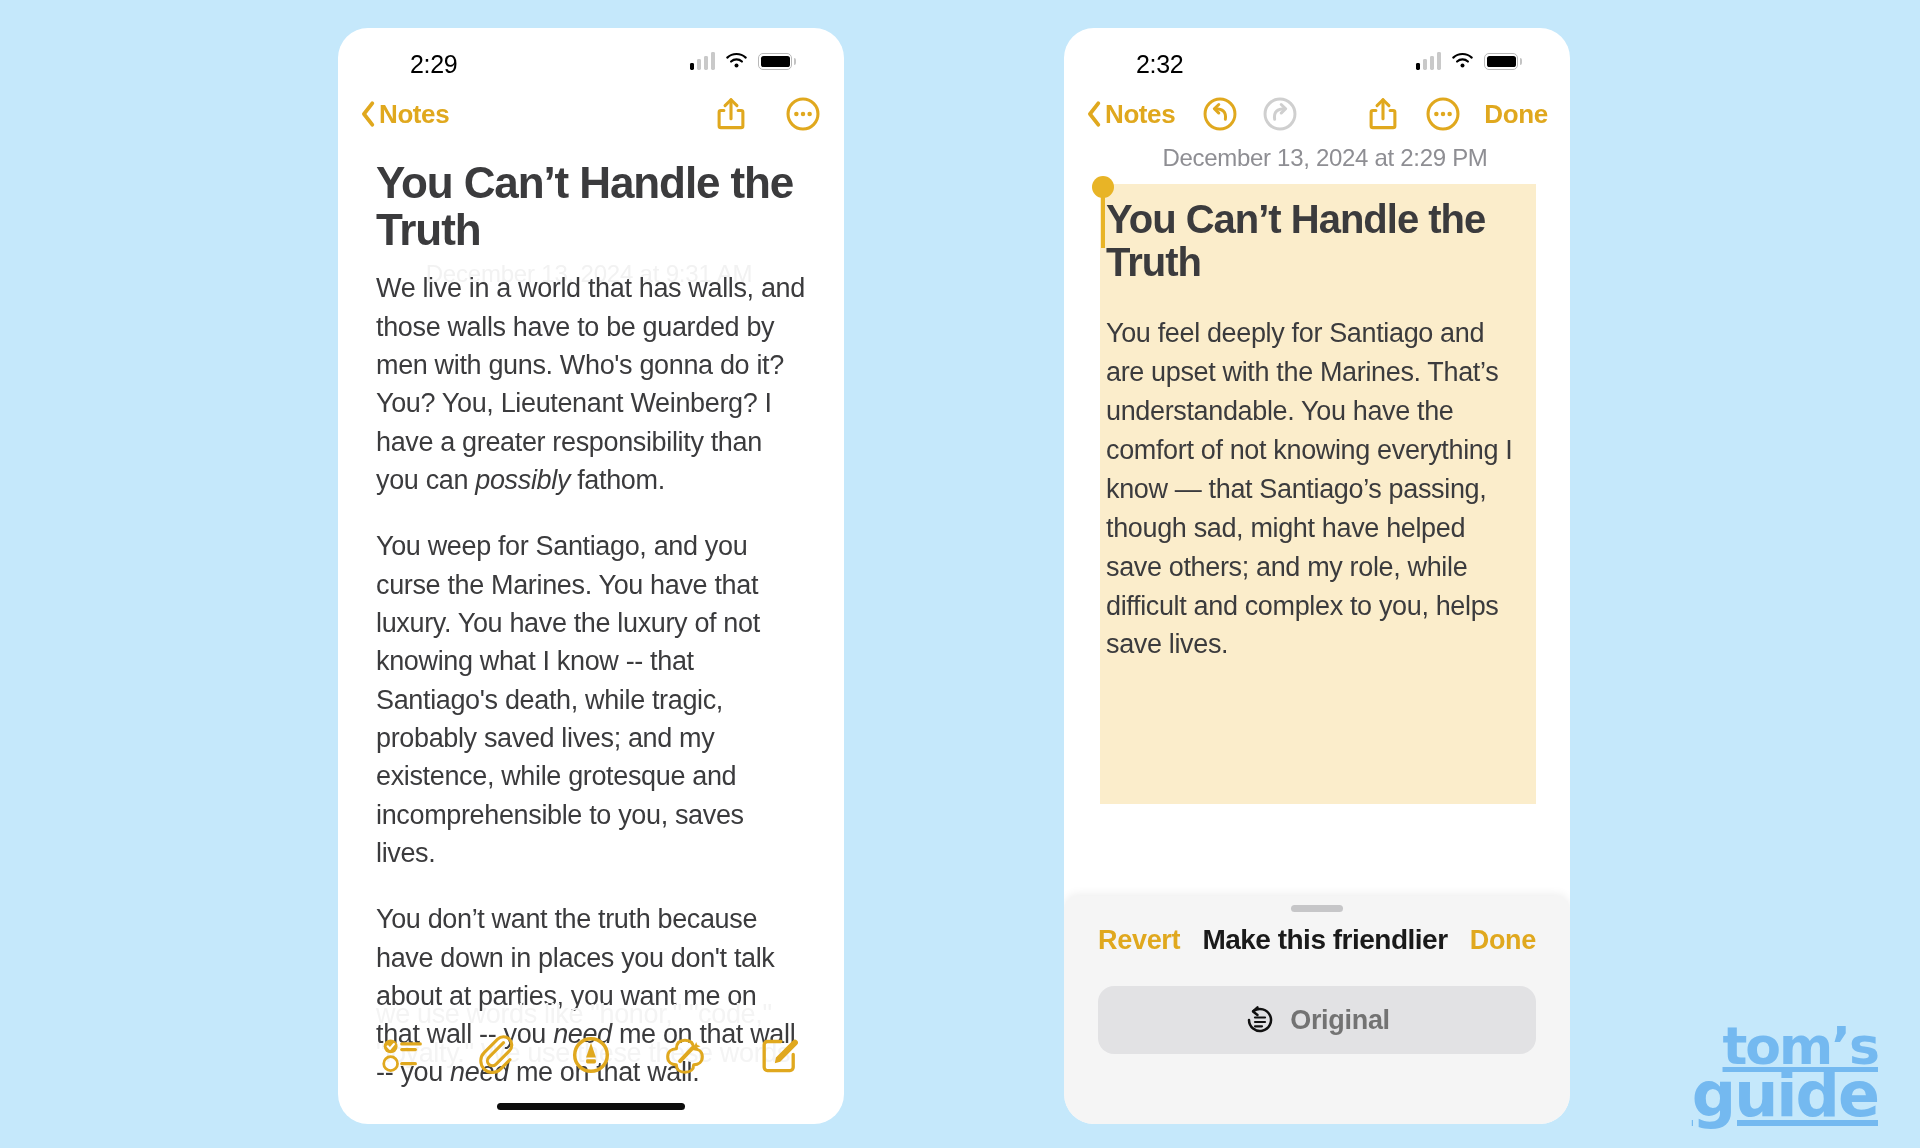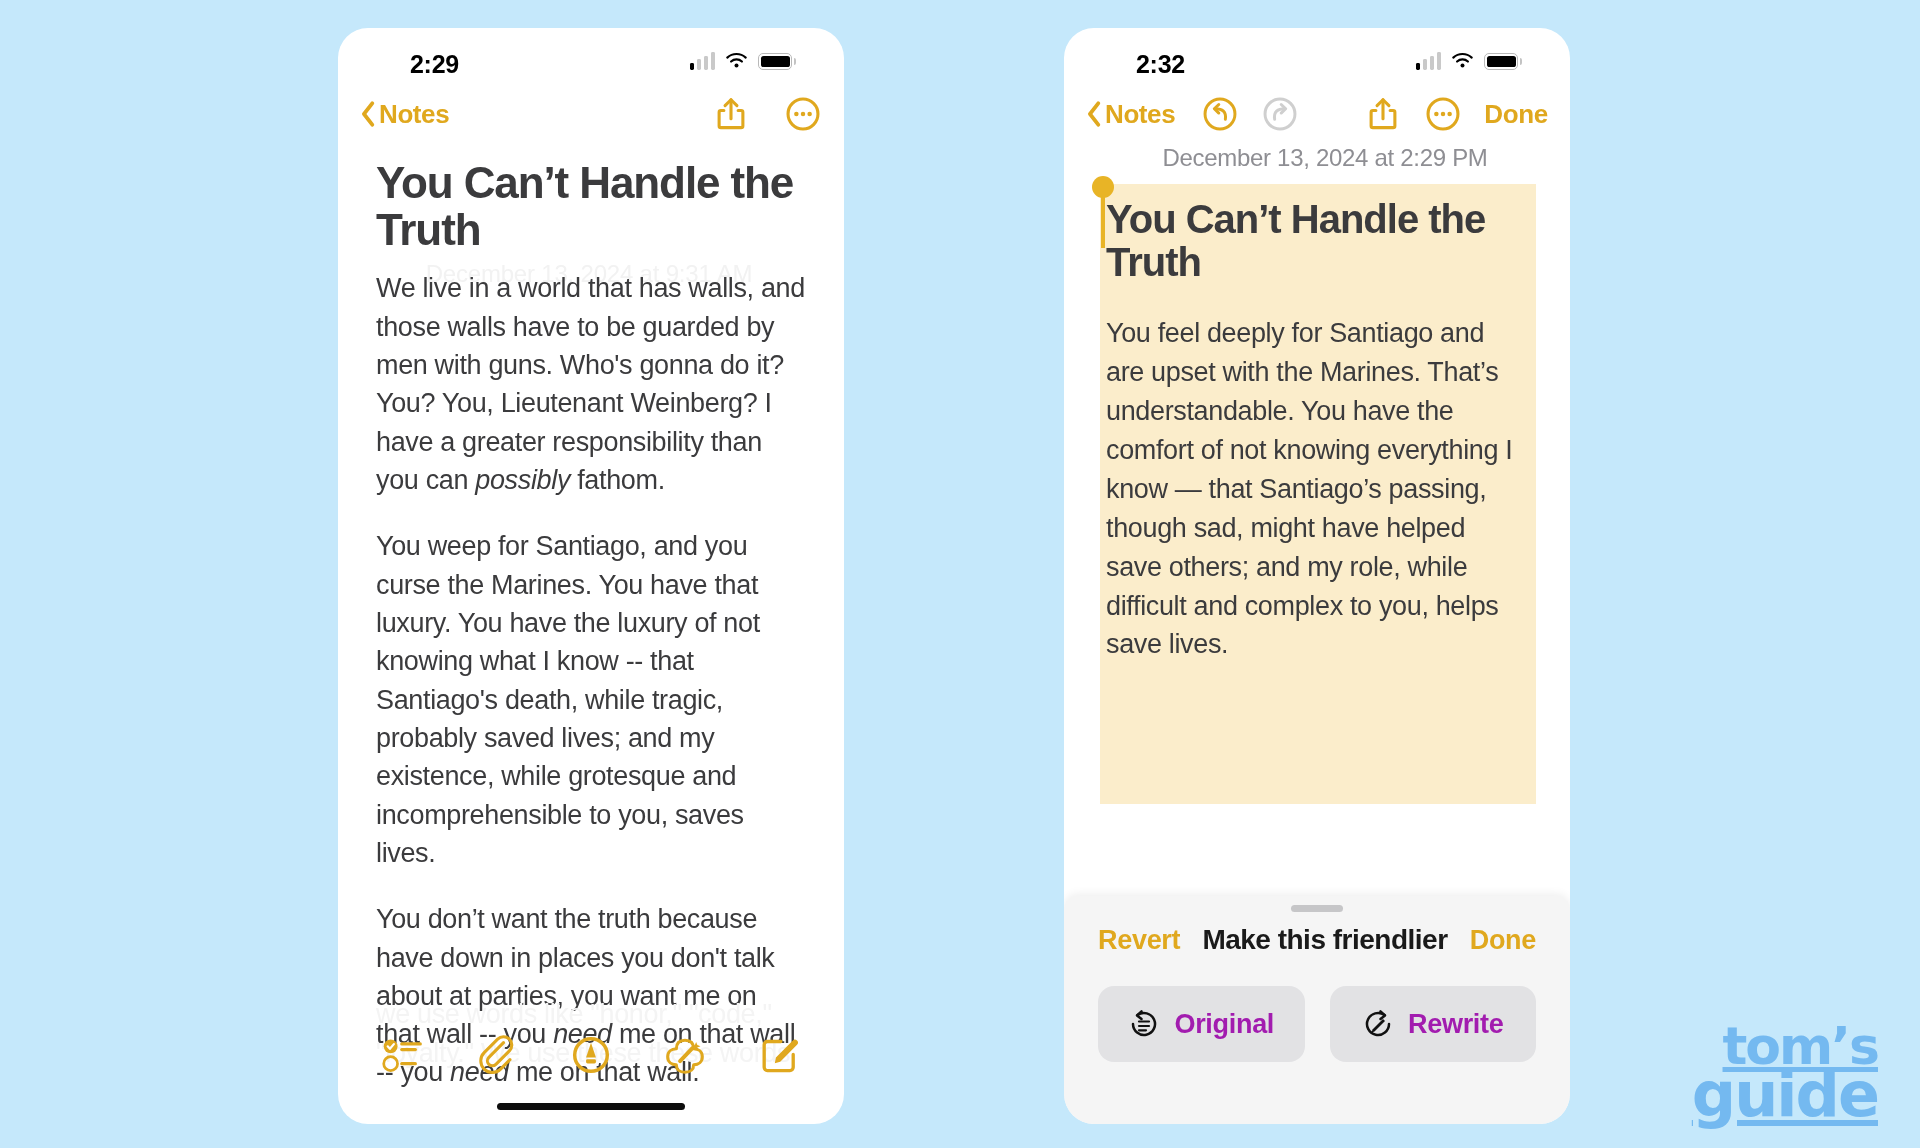--- a/index.html
+++ b/index.html
@@ -33,21 +33,21 @@
     height: 58px;
     position: relative;
     display: flex;
     align-items: center;
   }
   .status-time {
     position: absolute;
     left: 72px;
     top: 22px;
     font-size: 25px;
-    font-weight: bold;
+    font-weight: normal;
     color: #000;
     letter-spacing: -0.3px;
   }
   .status-icons {
     position: absolute;
     right: 48px;
     top: 24px;
     display: flex;
     align-items: flex-end;
     gap: 9px;
@@ -281,26 +281,26 @@
   }
   .sheet-btns {
     display: flex;
     gap: 25px;
     padding: 30px 34px 0 34px;
   }
   .sheet-btn {
     flex: 1 1 0;
     background: #e2e2e4;
     border-radius: 16px;
-    height: 76px;
+    height: 68px;
     display: flex;
     align-items: center;
     justify-content: center;
     gap: 14px;
-    color: #a21caf;
+    color: #737373;
     font-size: 27px;
     font-weight: bold;
     letter-spacing: -0.3px;
   }
   .sb-icon { width: 32px; height: 32px; display: block; }
 
   
   .logo {
     position: absolute;
     right: 42px;
@@ -495,28 +495,20 @@
       <div class="sheet-btn">
         <svg class="sb-icon" viewBox="0 0 32 32">
           <path d="M5 16 a11 11 0 1 0 4.5 -8.9" stroke="#111" stroke-width="2.5" fill="none" stroke-linecap="round"></path>
           <path d="M13.5 3.4 L9 7.4 L13.5 11" stroke="#111" stroke-width="2.5" fill="none" stroke-linecap="round" stroke-linejoin="round"></path>
           <path d="M11 13.5 H21" stroke="#111" stroke-width="2.2" stroke-linecap="round"></path>
           <path d="M11 18 H21" stroke="#111" stroke-width="2.2" stroke-linecap="round"></path>
           <path d="M11 22.3 H18" stroke="#111" stroke-width="2.2" stroke-linecap="round"></path>
         </svg>
         <span>Original</span>
       </div>
-      <div class="sheet-btn">
-        <svg class="sb-icon" viewBox="0 0 32 32">
-          <path d="M27 16 a11 11 0 1 1 -4.5 -8.9" stroke="#111" stroke-width="2.5" fill="none" stroke-linecap="round"></path>
-          <path d="M18.5 3.4 L23 7.4 L18.5 11" stroke="#111" stroke-width="2.5" fill="none" stroke-linecap="round" stroke-linejoin="round"></path>
-          <path d="M10.5 21.5 L21 11 L23 13 L12.5 23.5 L9.6 24.4 Z" fill="#111"></path>
-        </svg>
-        <span>Rewrite</span>
-      </div>
     </div>
   </div>
 
   <div class="home-ind"></div>
 </div>
 
 <div class="logo">
   <span class="logo-top">tom’s</span>
   <span class="logo-bot">guide</span>
 </div>

